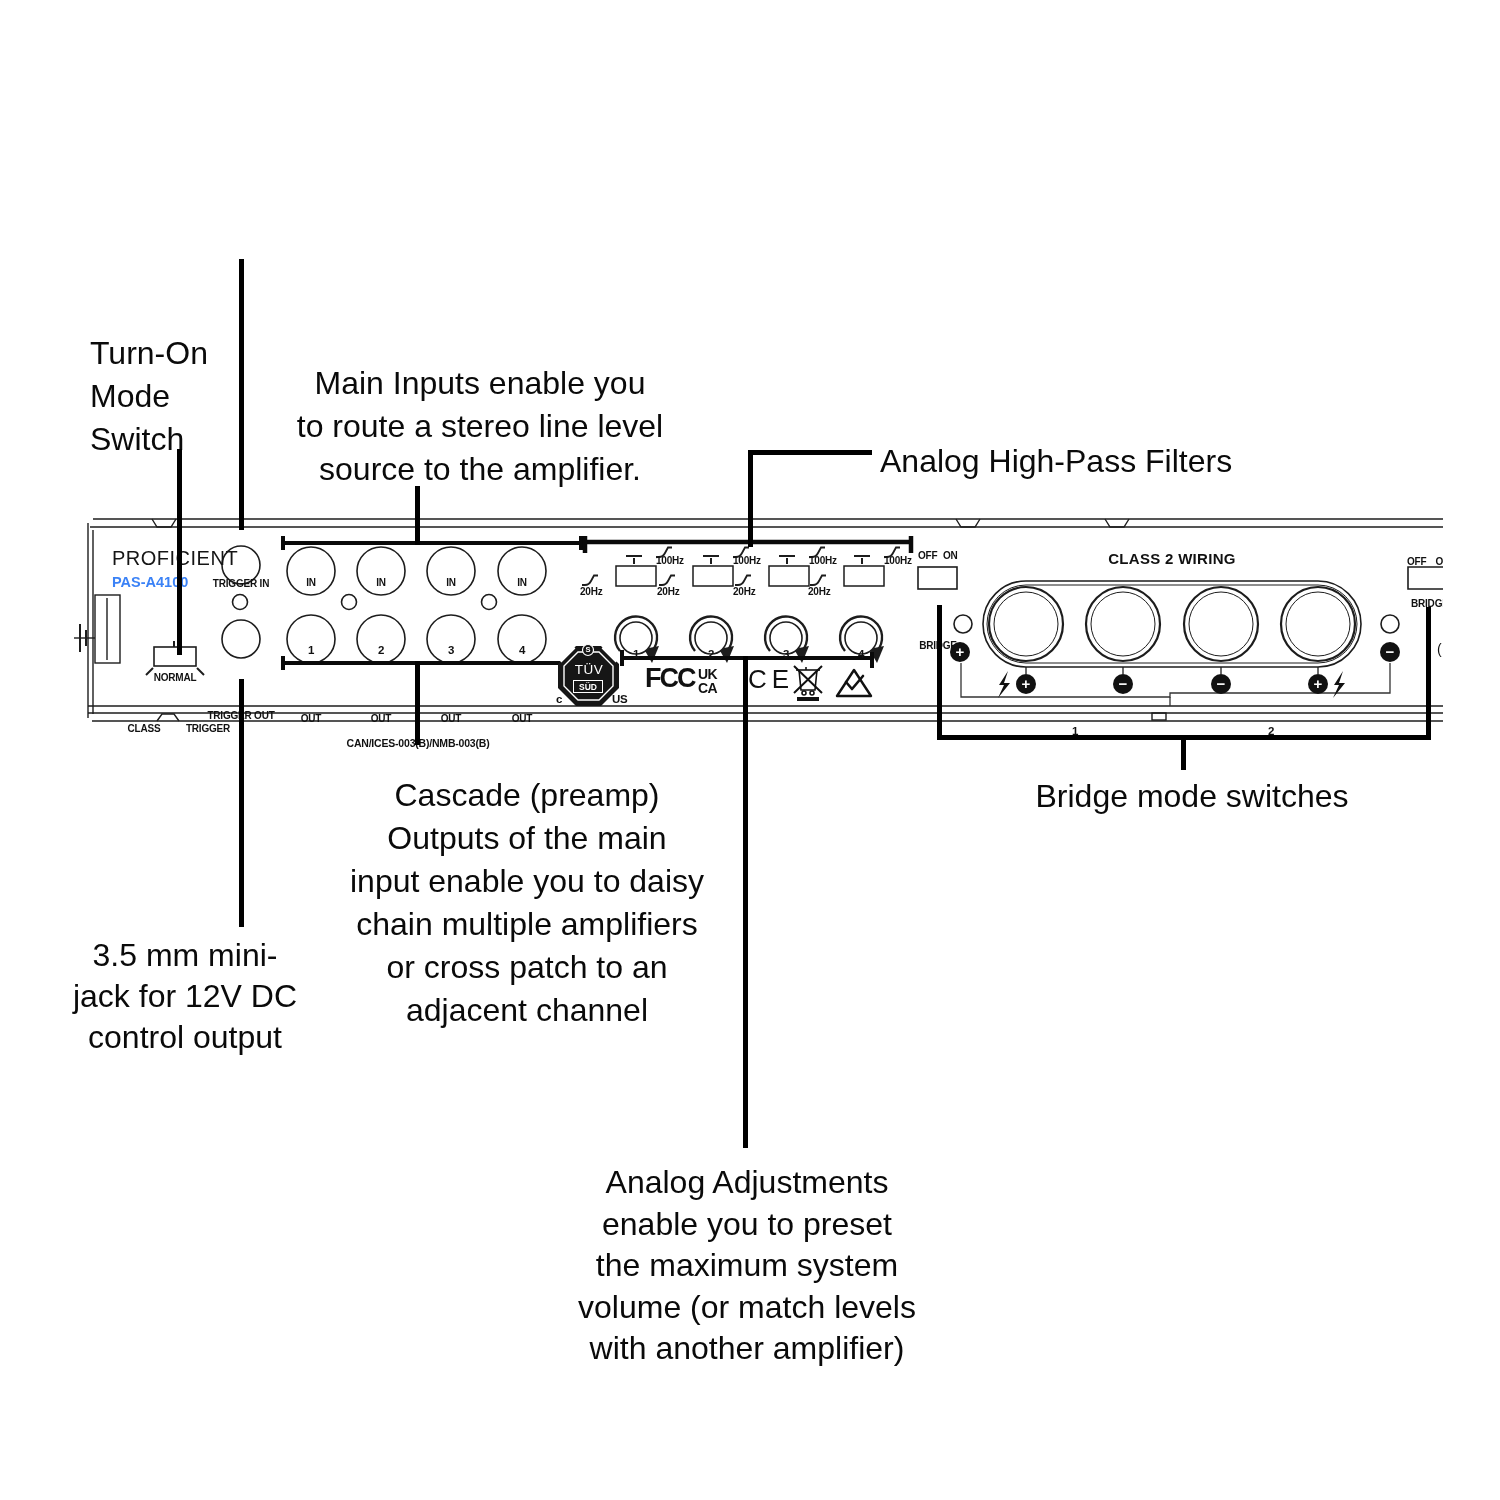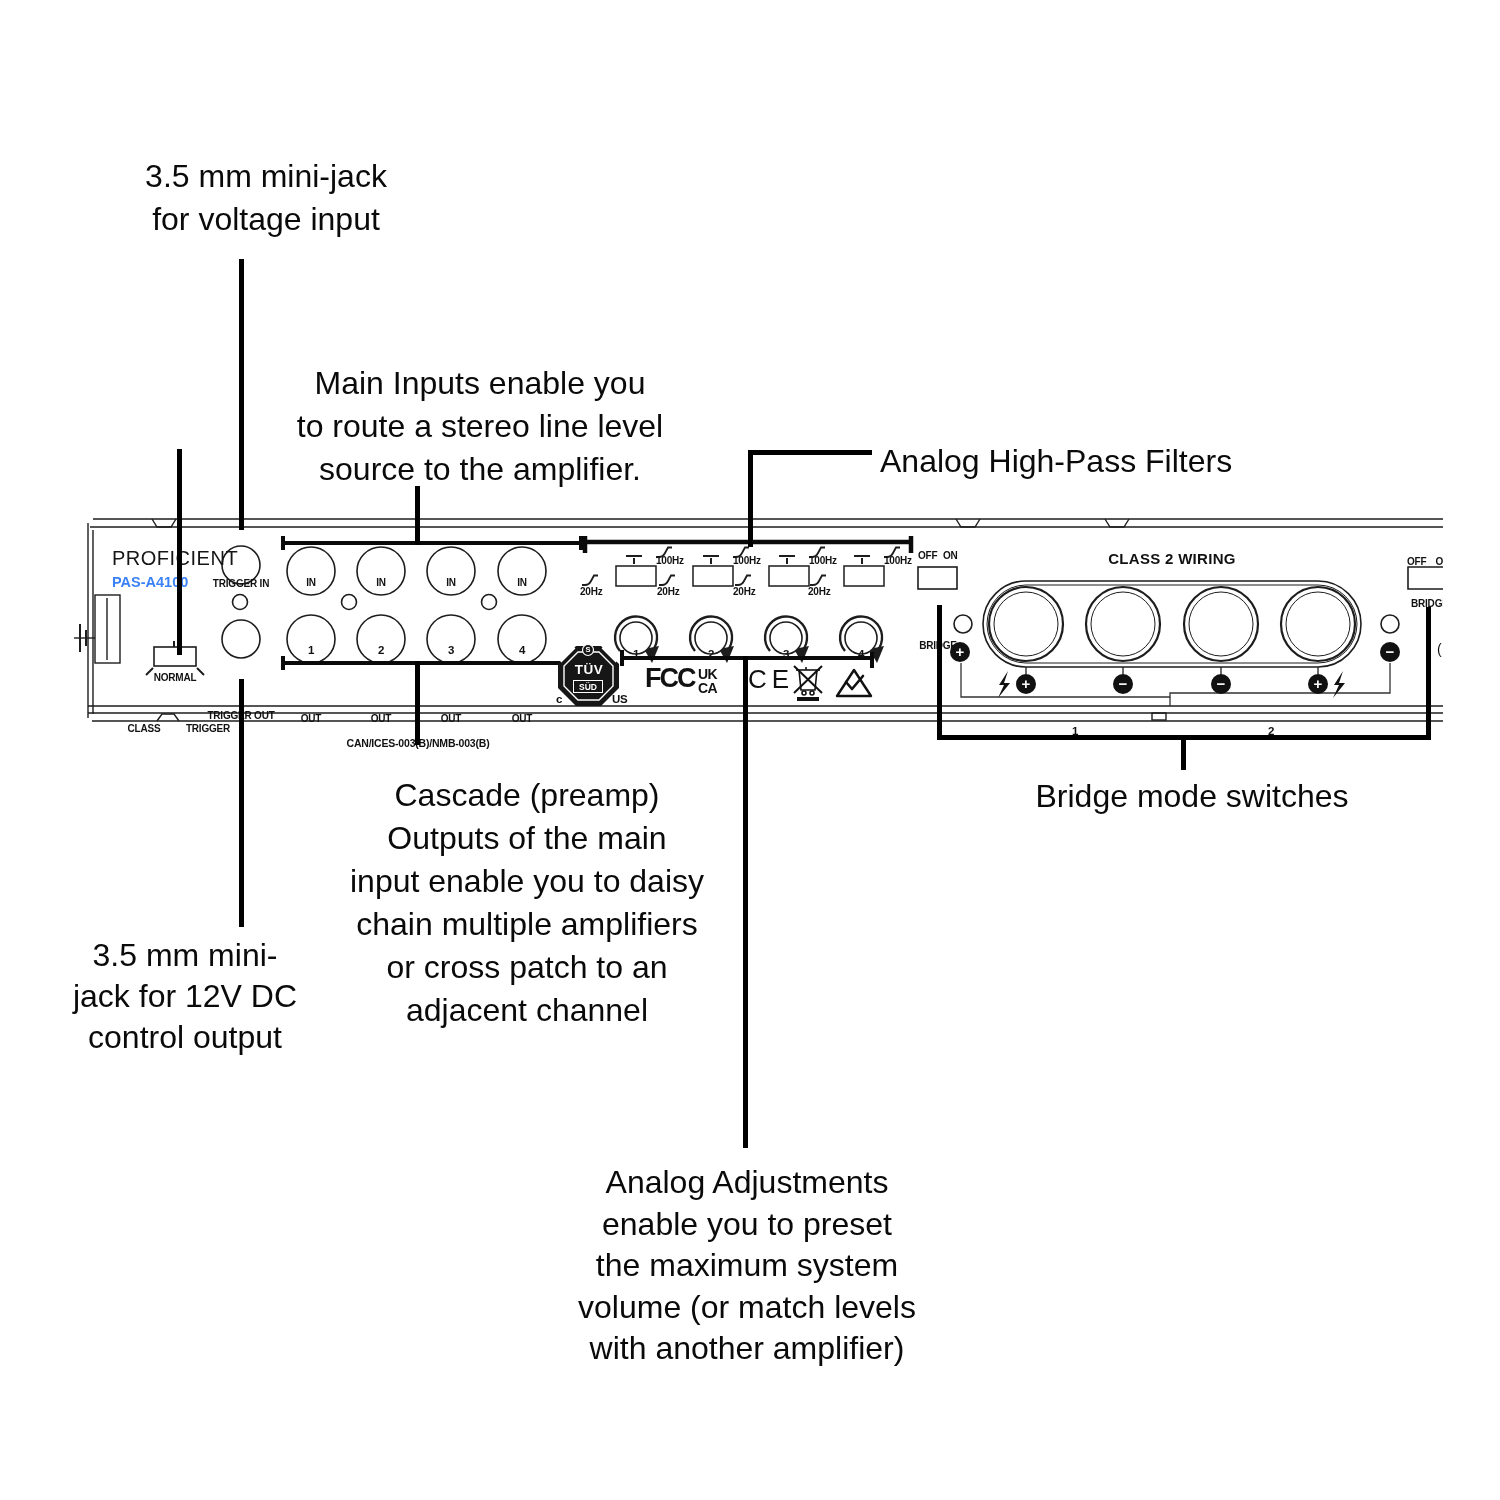--- a/index.html
+++ b/index.html
@@ -17,21 +17,21 @@
   .brand{position:absolute;font-size:20px;font-weight:400;letter-spacing:0.5px;color:#151515;}
   .model{position:absolute;font-size:14.5px;font-weight:700;color:#3b82f6;}
   .class2{position:absolute;font-size:15px;font-weight:700;letter-spacing:0.3px;transform:translateX(-50%);}
   .term{position:absolute;width:20px;height:20px;border-radius:50%;background:#111;color:#fff;
         font-size:15px;font-weight:700;text-align:center;line-height:19px;}
   .clip{position:absolute;overflow:hidden;white-space:nowrap;}
   .clip span{font-weight:700;font-size:10px;letter-spacing:-0.2px;}
   .fcc{position:absolute;font-size:27px;font-weight:800;letter-spacing:-2px;color:#111;}
   .ukca{position:absolute;font-size:14px;font-weight:800;line-height:13.5px;letter-spacing:-0.5px;color:#111;text-align:center;}
   .ce{position:absolute;font-size:26px;font-weight:500;letter-spacing:5px;color:#111;}
-  .tuvtxt{position:absolute;color:#fff;font-size:13.5px;font-weight:700;letter-spacing:0.5px;transform:translateX(-50%);}
+  .tuvtxt{position:absolute;color:#fff;font-size:13.5px;font-weight:400;letter-spacing:0.5px;transform:translateX(-50%);}
   .sudbox{position:absolute;width:30px;height:13px;border:1.3px solid #fff;color:#fff;
           font-size:8.5px;font-weight:700;text-align:center;line-height:12px;box-sizing:border-box;}
   .stext{position:absolute;color:#fff;font-size:7.5px;font-weight:700;transform:translateX(-50%);}
   .frag{position:absolute;font-size:14px;color:#111;}
 </style>
 </head>
 <body>
 
 <div class="canvas">
 
@@ -252,25 +252,26 @@
   <div class="sudbox" style="left:573px;top:680px">SÜD</div>
   <div class="pl" style="left:556px;top:693px;font-size:11.5px">c</div>
   <div class="pl" style="left:612px;top:693px;font-size:11.5px">US</div>
   <div class="fcc" style="left:645px;top:663px">FCC</div>
   <div class="ukca" style="left:698px;top:668px">
     <div>UK</div>
     <div>CA</div>
   </div>
   <div class="ce" style="left:748px;top:664px">CE</div>
 
-  <div class="co ctr" style="left:266px;top:155px">
-    <div>3.5 mm mini-jack</div>
-    <div>for voltage input</div>
-  </div>
-
+
+  <div class="co" style="left:90px;top:332px">
+    <div>Turn-On</div>
+    <div>Mode</div>
+    <div>Switch</div>
+  </div>
 
   <div class="co ctr" style="left:480px;top:362px">
     <div>Main Inputs enable you</div>
     <div>to route a stereo line level</div>
     <div>source to the amplifier.</div>
   </div>
 
   <div class="co" style="left:880px;top:440px">Analog High-Pass Filters</div>
 
   <div class="co ctr" style="left:527px;top:774px">

